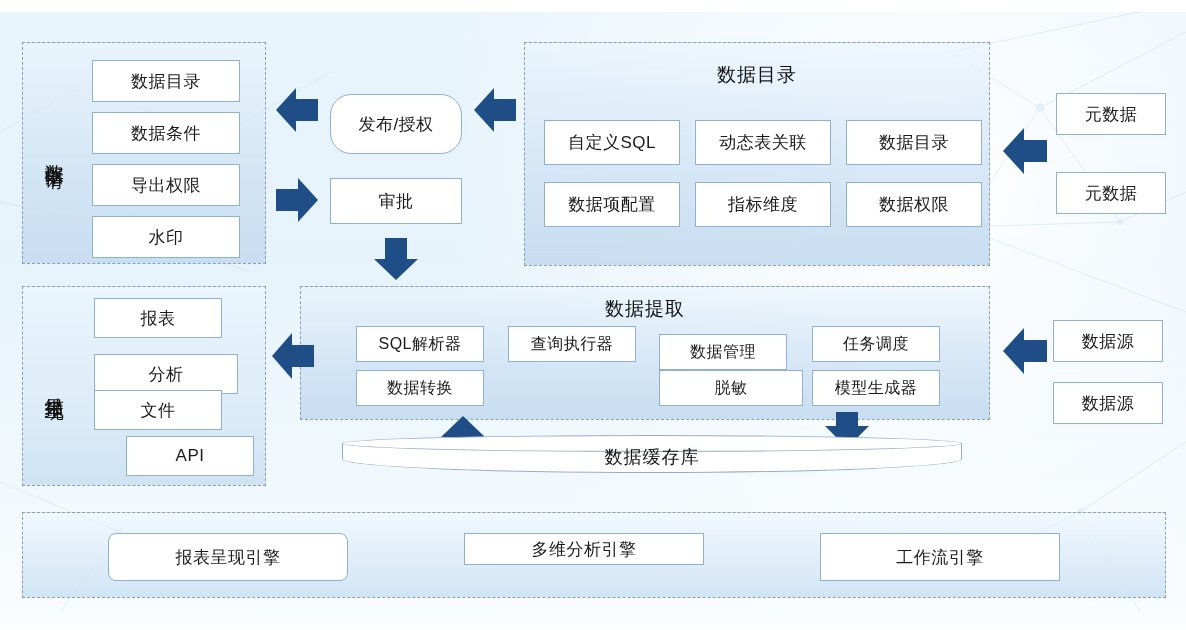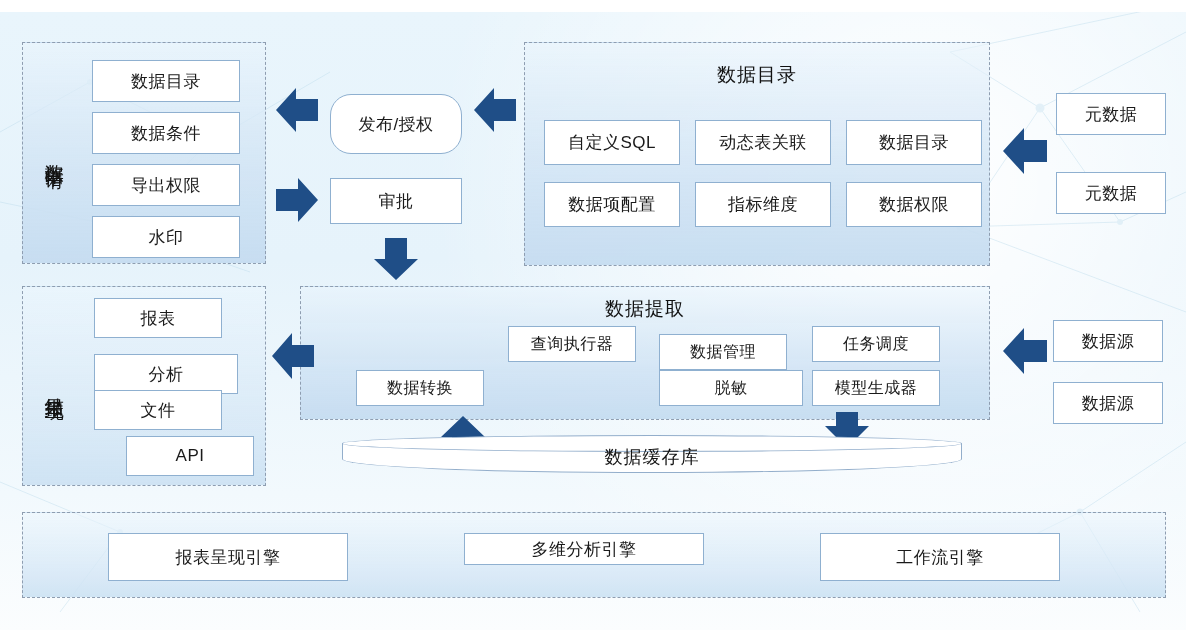--- a/index.html
+++ b/index.html
@@ -157,20 +157,21 @@
       <path d="M0 25 L21 2 L21 14 L44 14 L44 36 L21 36 L21 48 Z" fill="#1f4e87"></path>
     </svg>
   </div>
 
   <div class="box" style="left:1056px;top:93px;width:110px;height:42px;">元数据</div>
   <div class="box" style="left:1056px;top:172px;width:110px;height:42px;">元数据</div>
 
   <div class="panel" style="left:300px;top:286px;width:690px;height:134px;"></div>
   <div class="caption" style="left:300px;top:296px;width:690px;">数据提取</div>
 
+  <div class="box sm" style="left:356px;top:326px;width:128px;height:36px;">SQL解析器</div>
   <div class="box sm" style="left:508px;top:326px;width:128px;height:36px;">查询执行器</div>
   <div class="box sm" style="left:659px;top:326px;width:128px;height:36px;margin-top:8px;">数据管理</div>
   <div class="box sm" style="left:812px;top:326px;width:128px;height:36px;">任务调度</div>
 
   <div class="box sm" style="left:356px;top:370px;width:128px;height:36px;">数据转换</div>
   <div class="box sm" style="left:659px;top:370px;width:144px;height:36px;">脱敏</div>
   <div class="box sm" style="left:812px;top:370px;width:128px;height:36px;">模型生成器</div>
 
   <div class="arrow" style="left:1003px;top:326px;width:44px;height:50px;">
     <svg width="44" height="50" viewBox="0 0 44 50">
@@ -208,17 +209,17 @@
   </div>
 
   <div class="cyl" style="left:342px;top:435px;width:620px;height:46px;">
     <div class="body"></div>
     <div class="top"></div>
     <div class="lbl">数据缓存库</div>
   </div>
 
   <div class="panel plain" style="left:22px;top:512px;width:1144px;height:86px;"></div>
 
-  <div class="box" style="left:108px;top:533px;width:240px;height:48px;">报表呈现引擎</div>
+  <div class="box" style="left:108px;top:533px;width:240px;height:48px;border-radius:8px;">报表呈现引擎</div>
   <div class="box" style="left:464px;top:533px;width:240px;height:32px;">多维分析引擎</div>
   <div class="box" style="left:820px;top:533px;width:240px;height:48px;">工作流引擎</div>
 
 </div>
 
 </body></html>

